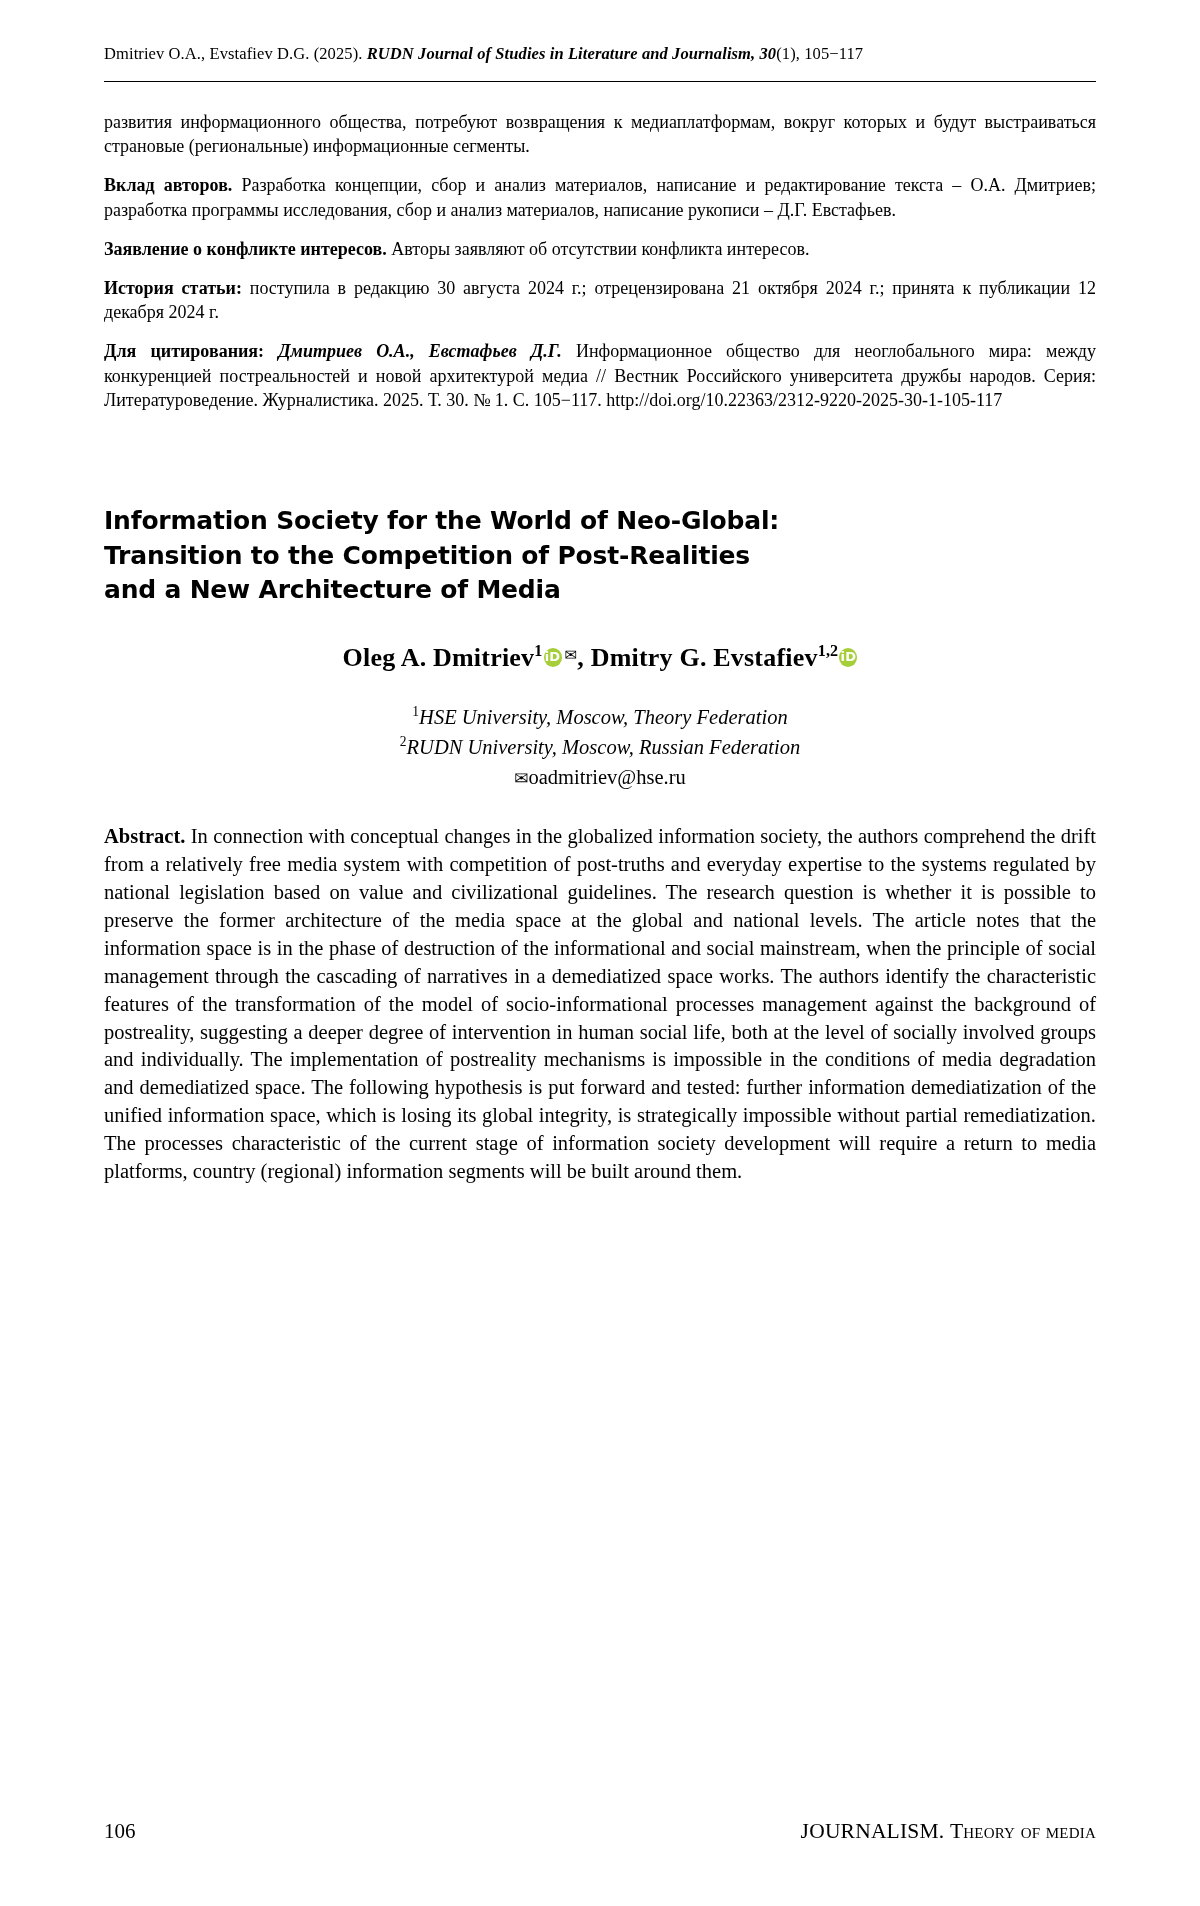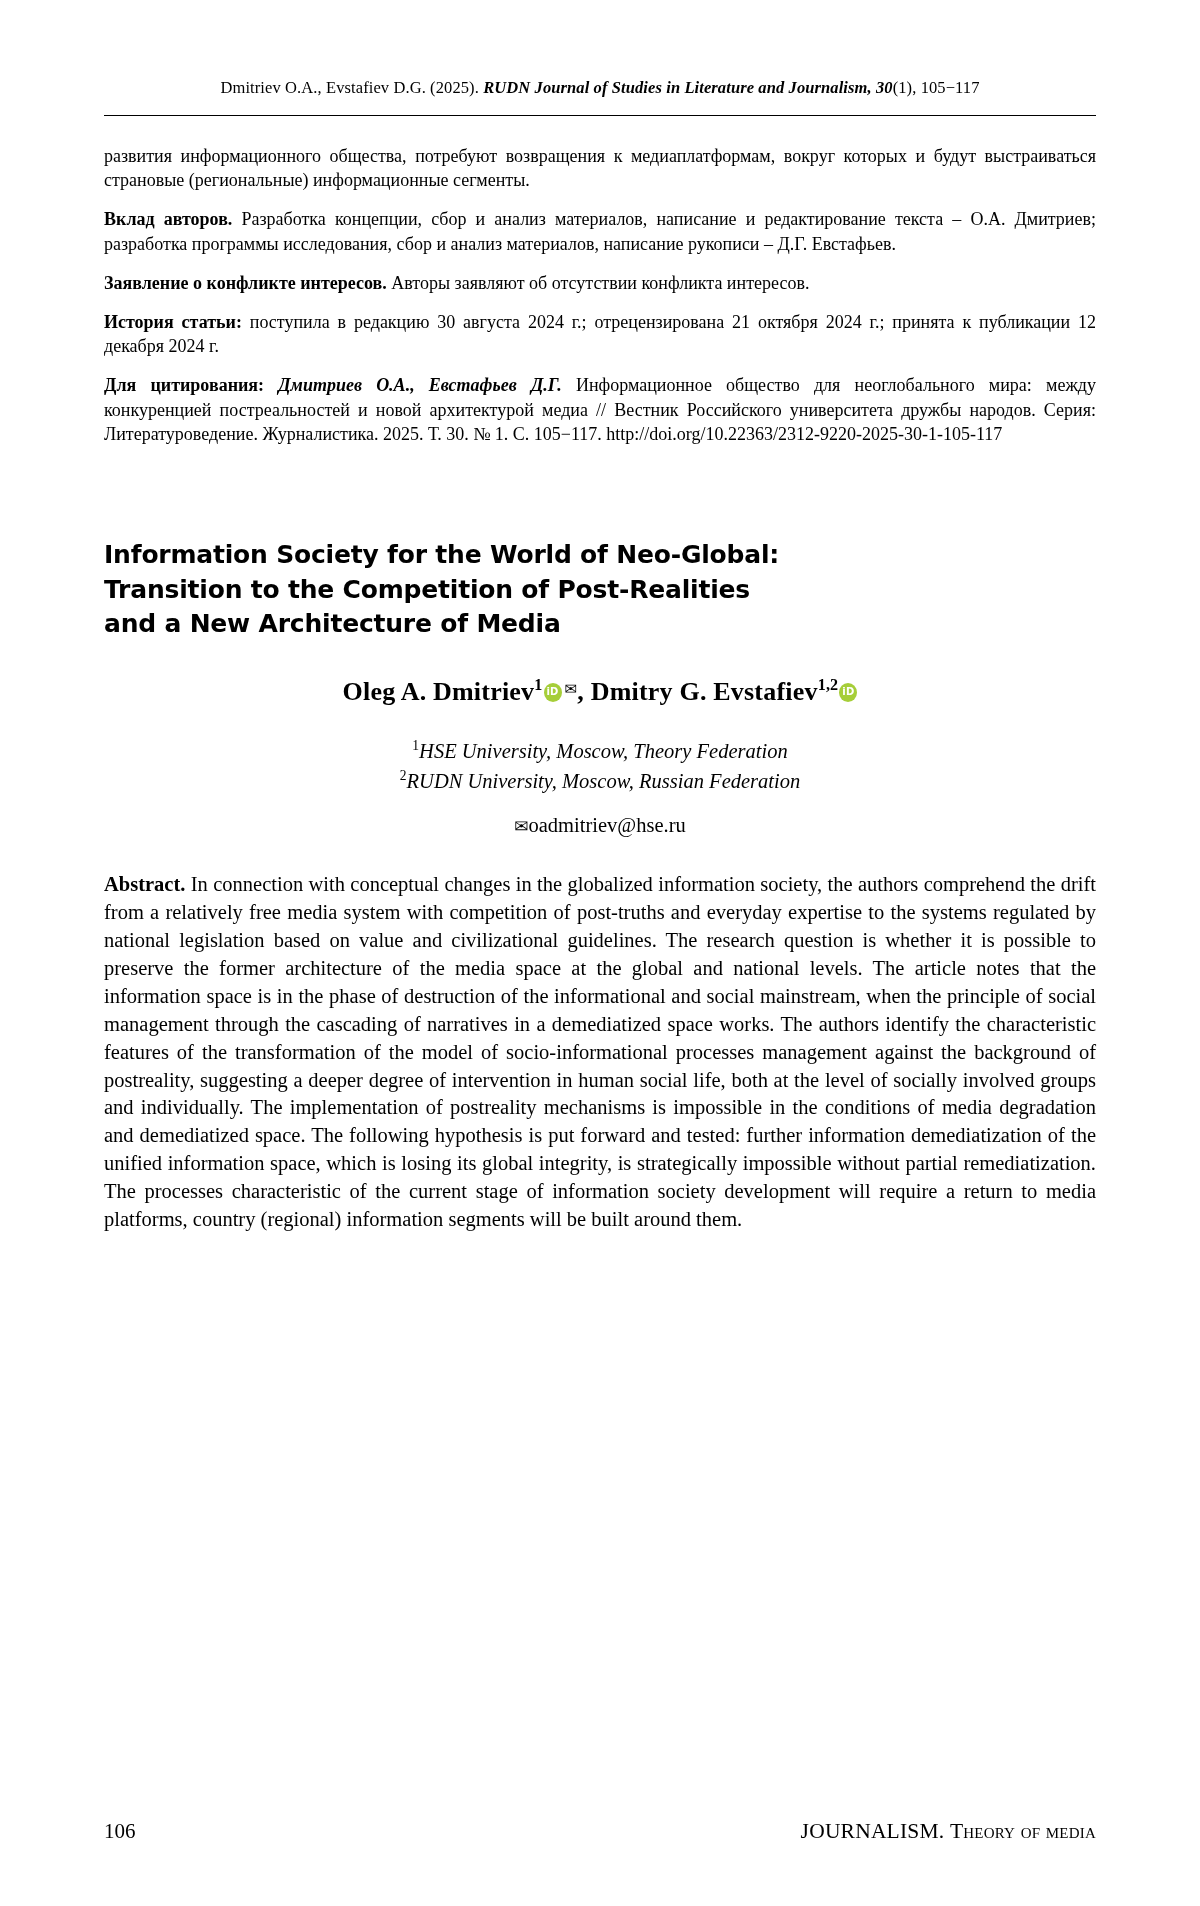--- a/index.html
+++ b/index.html
@@ -19,23 +19,22 @@
   }
   .content {
     position: absolute;
     left: 104px;
     right: 104px;
     top: 0;
   }
 
   
   .runhead {
-    text-align: center;
     font-size: 16.5px;
-    padding-top: 78px;
+    padding-top: 44px;
     letter-spacing: 0.1px;
   }
   .runhead i { font-style: italic; }
   .runhead b { font-weight: bold; }
   .rule {
     border-top: 1.6px solid #000;
     margin-top: 17px;
   }
 
   
@@ -74,21 +73,21 @@
   }
   .authors sup { font-size: 0.62em; vertical-align: super; font-weight: bold; }
   .orcid {
     display: inline-block;
     width: 18px;
     height: 19px;
     border-radius: 50%;
     background: #a6ce39;
     color: #ffffff;
     font-family: "DejaVu Sans", sans-serif;
-    font-size: 10px;
+    font-size: 13px;
     font-weight: bold;
     line-height: 18px;
     text-align: center;
     vertical-align: 4px;
     margin-left: 1px;
   }
   .envelope {
     display: inline-block;
     font-size: 15px;
     vertical-align: 5px;
@@ -99,21 +98,21 @@
   
   .affil {
     margin-top: 30px;
     text-align: center;
     font-size: 20.5px;
     font-style: italic;
     line-height: 1.47;
   }
   .affil sup { font-style: normal; font-size: 0.66em; vertical-align: super; }
   .email {
-    margin-top: 18px;
+    margin-top: 4px;
     text-align: center;
     font-size: 20.5px;
     font-style: normal;
   }
   .email .env-glyph { font-size: 17px; }
 
   
   .abstract {
     margin-top: 34px;
     font-size: 20.5px;

